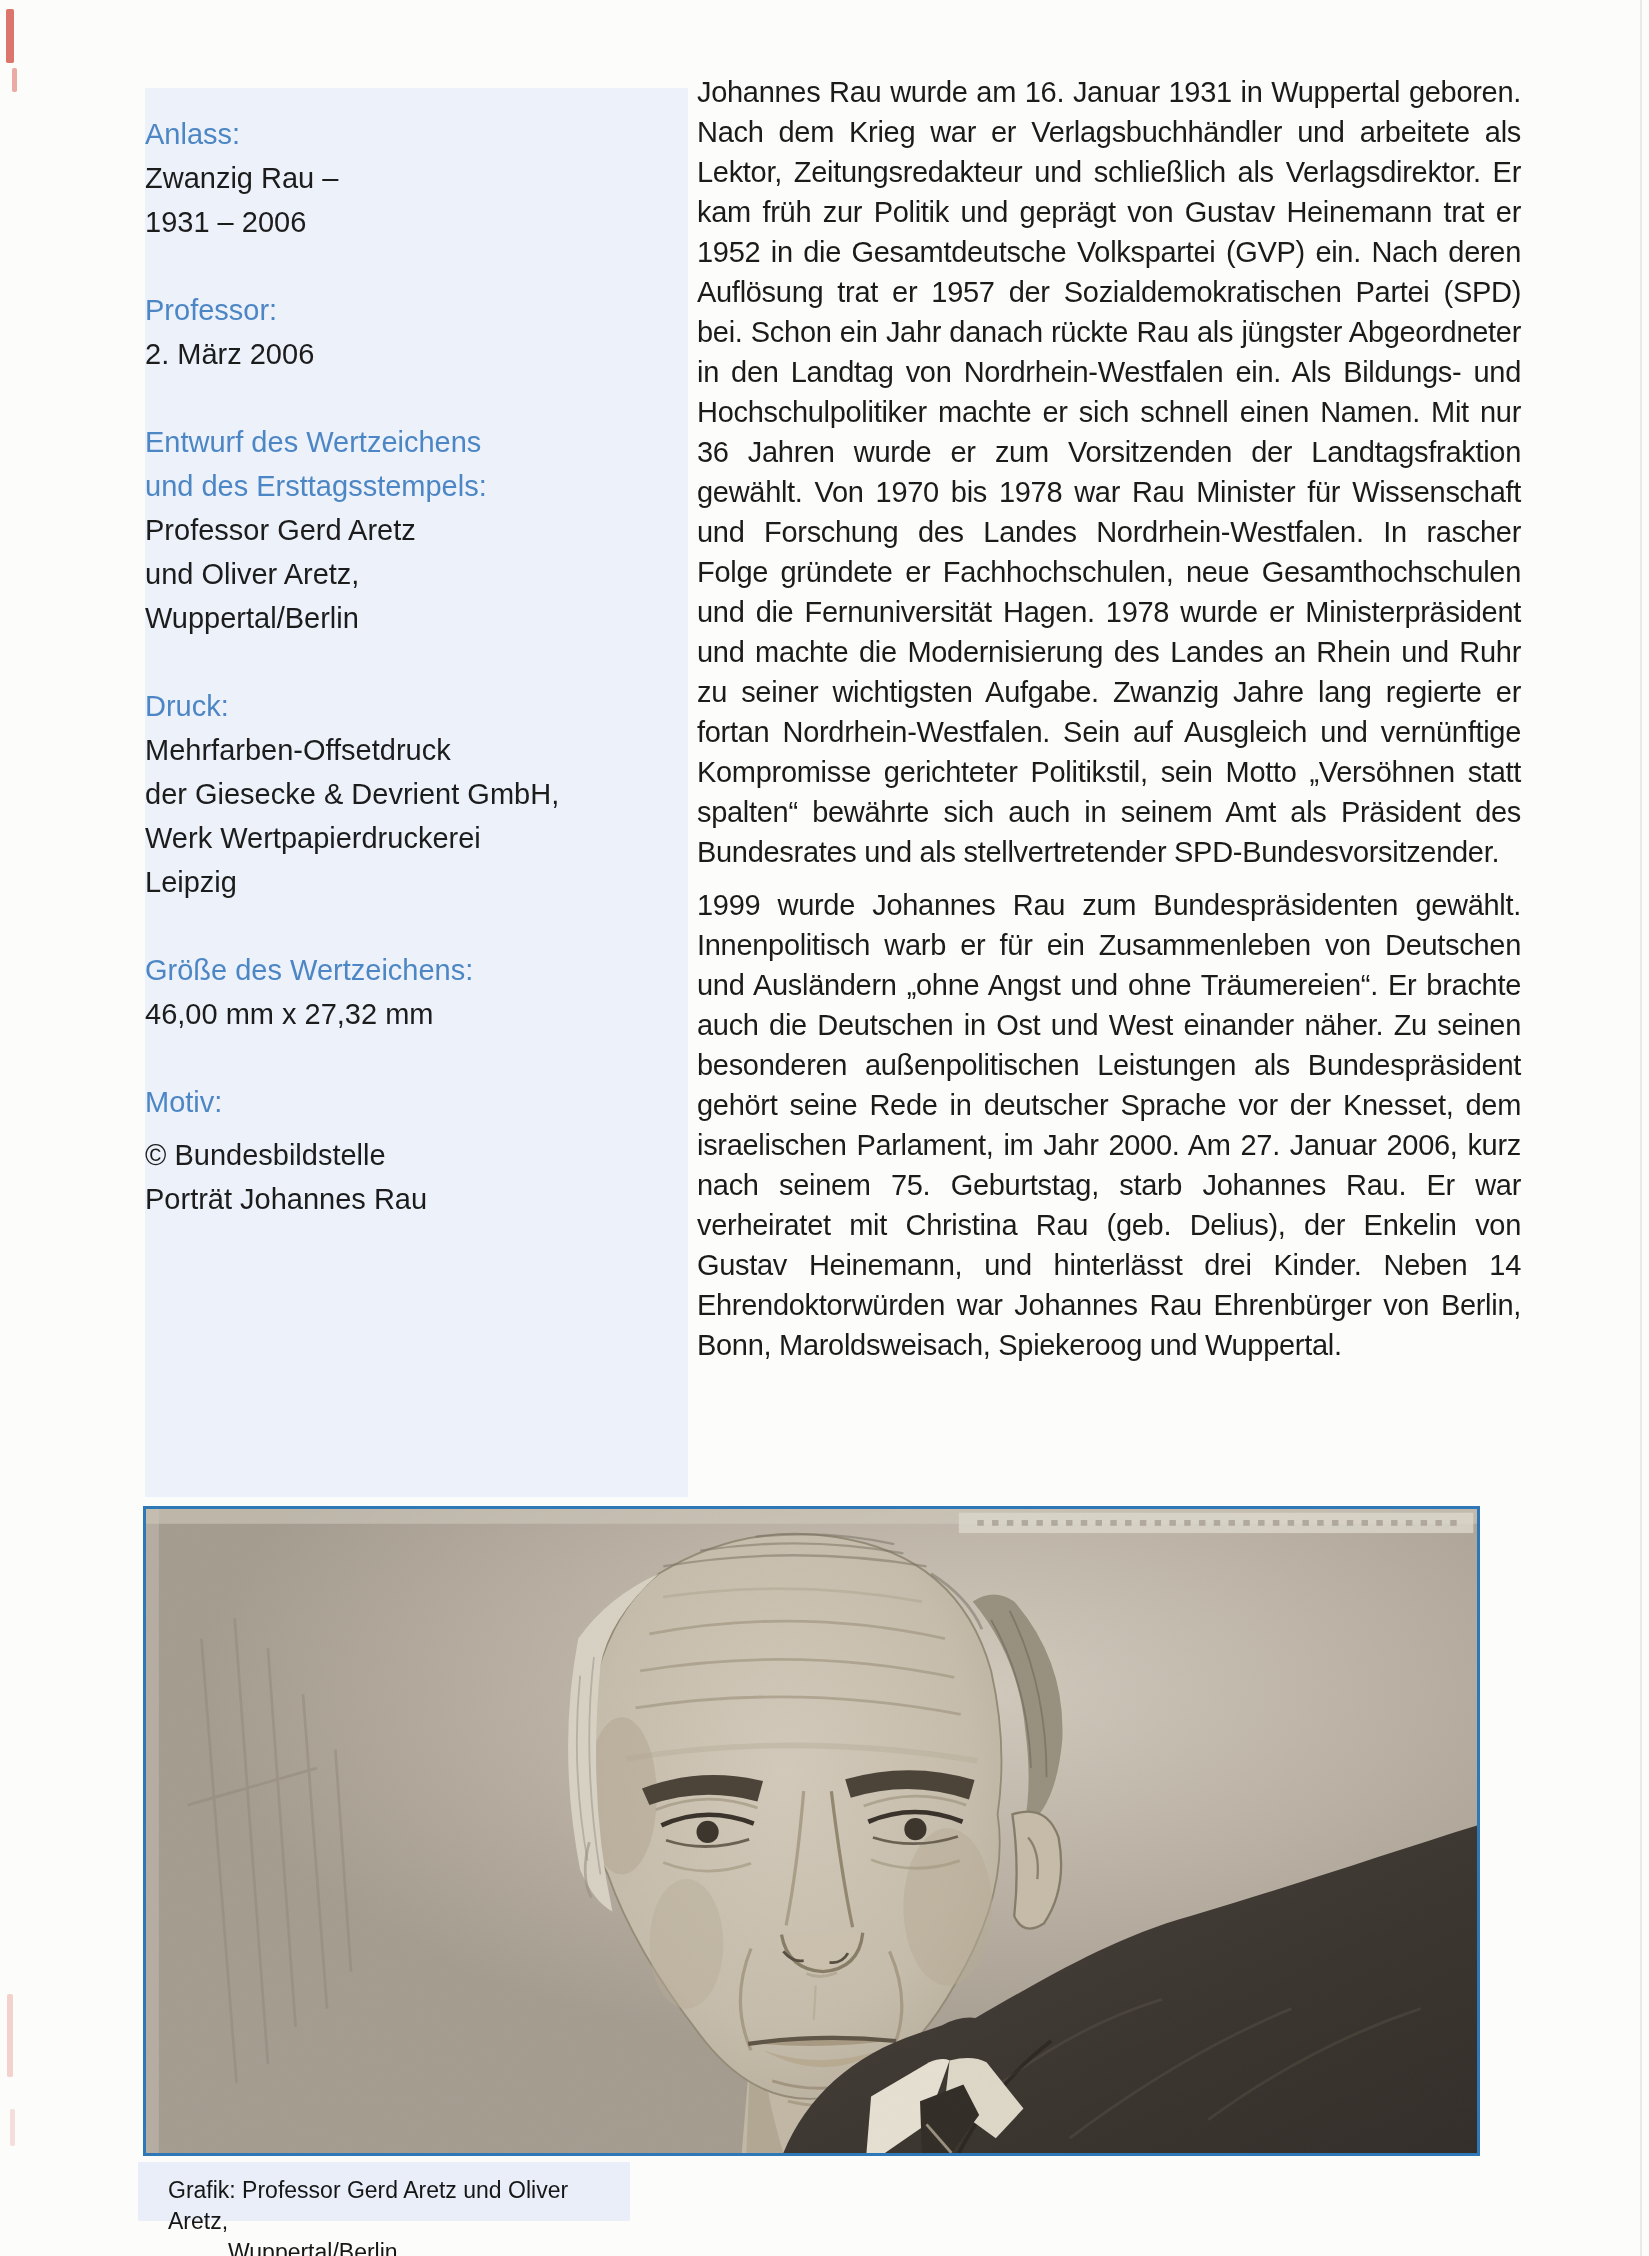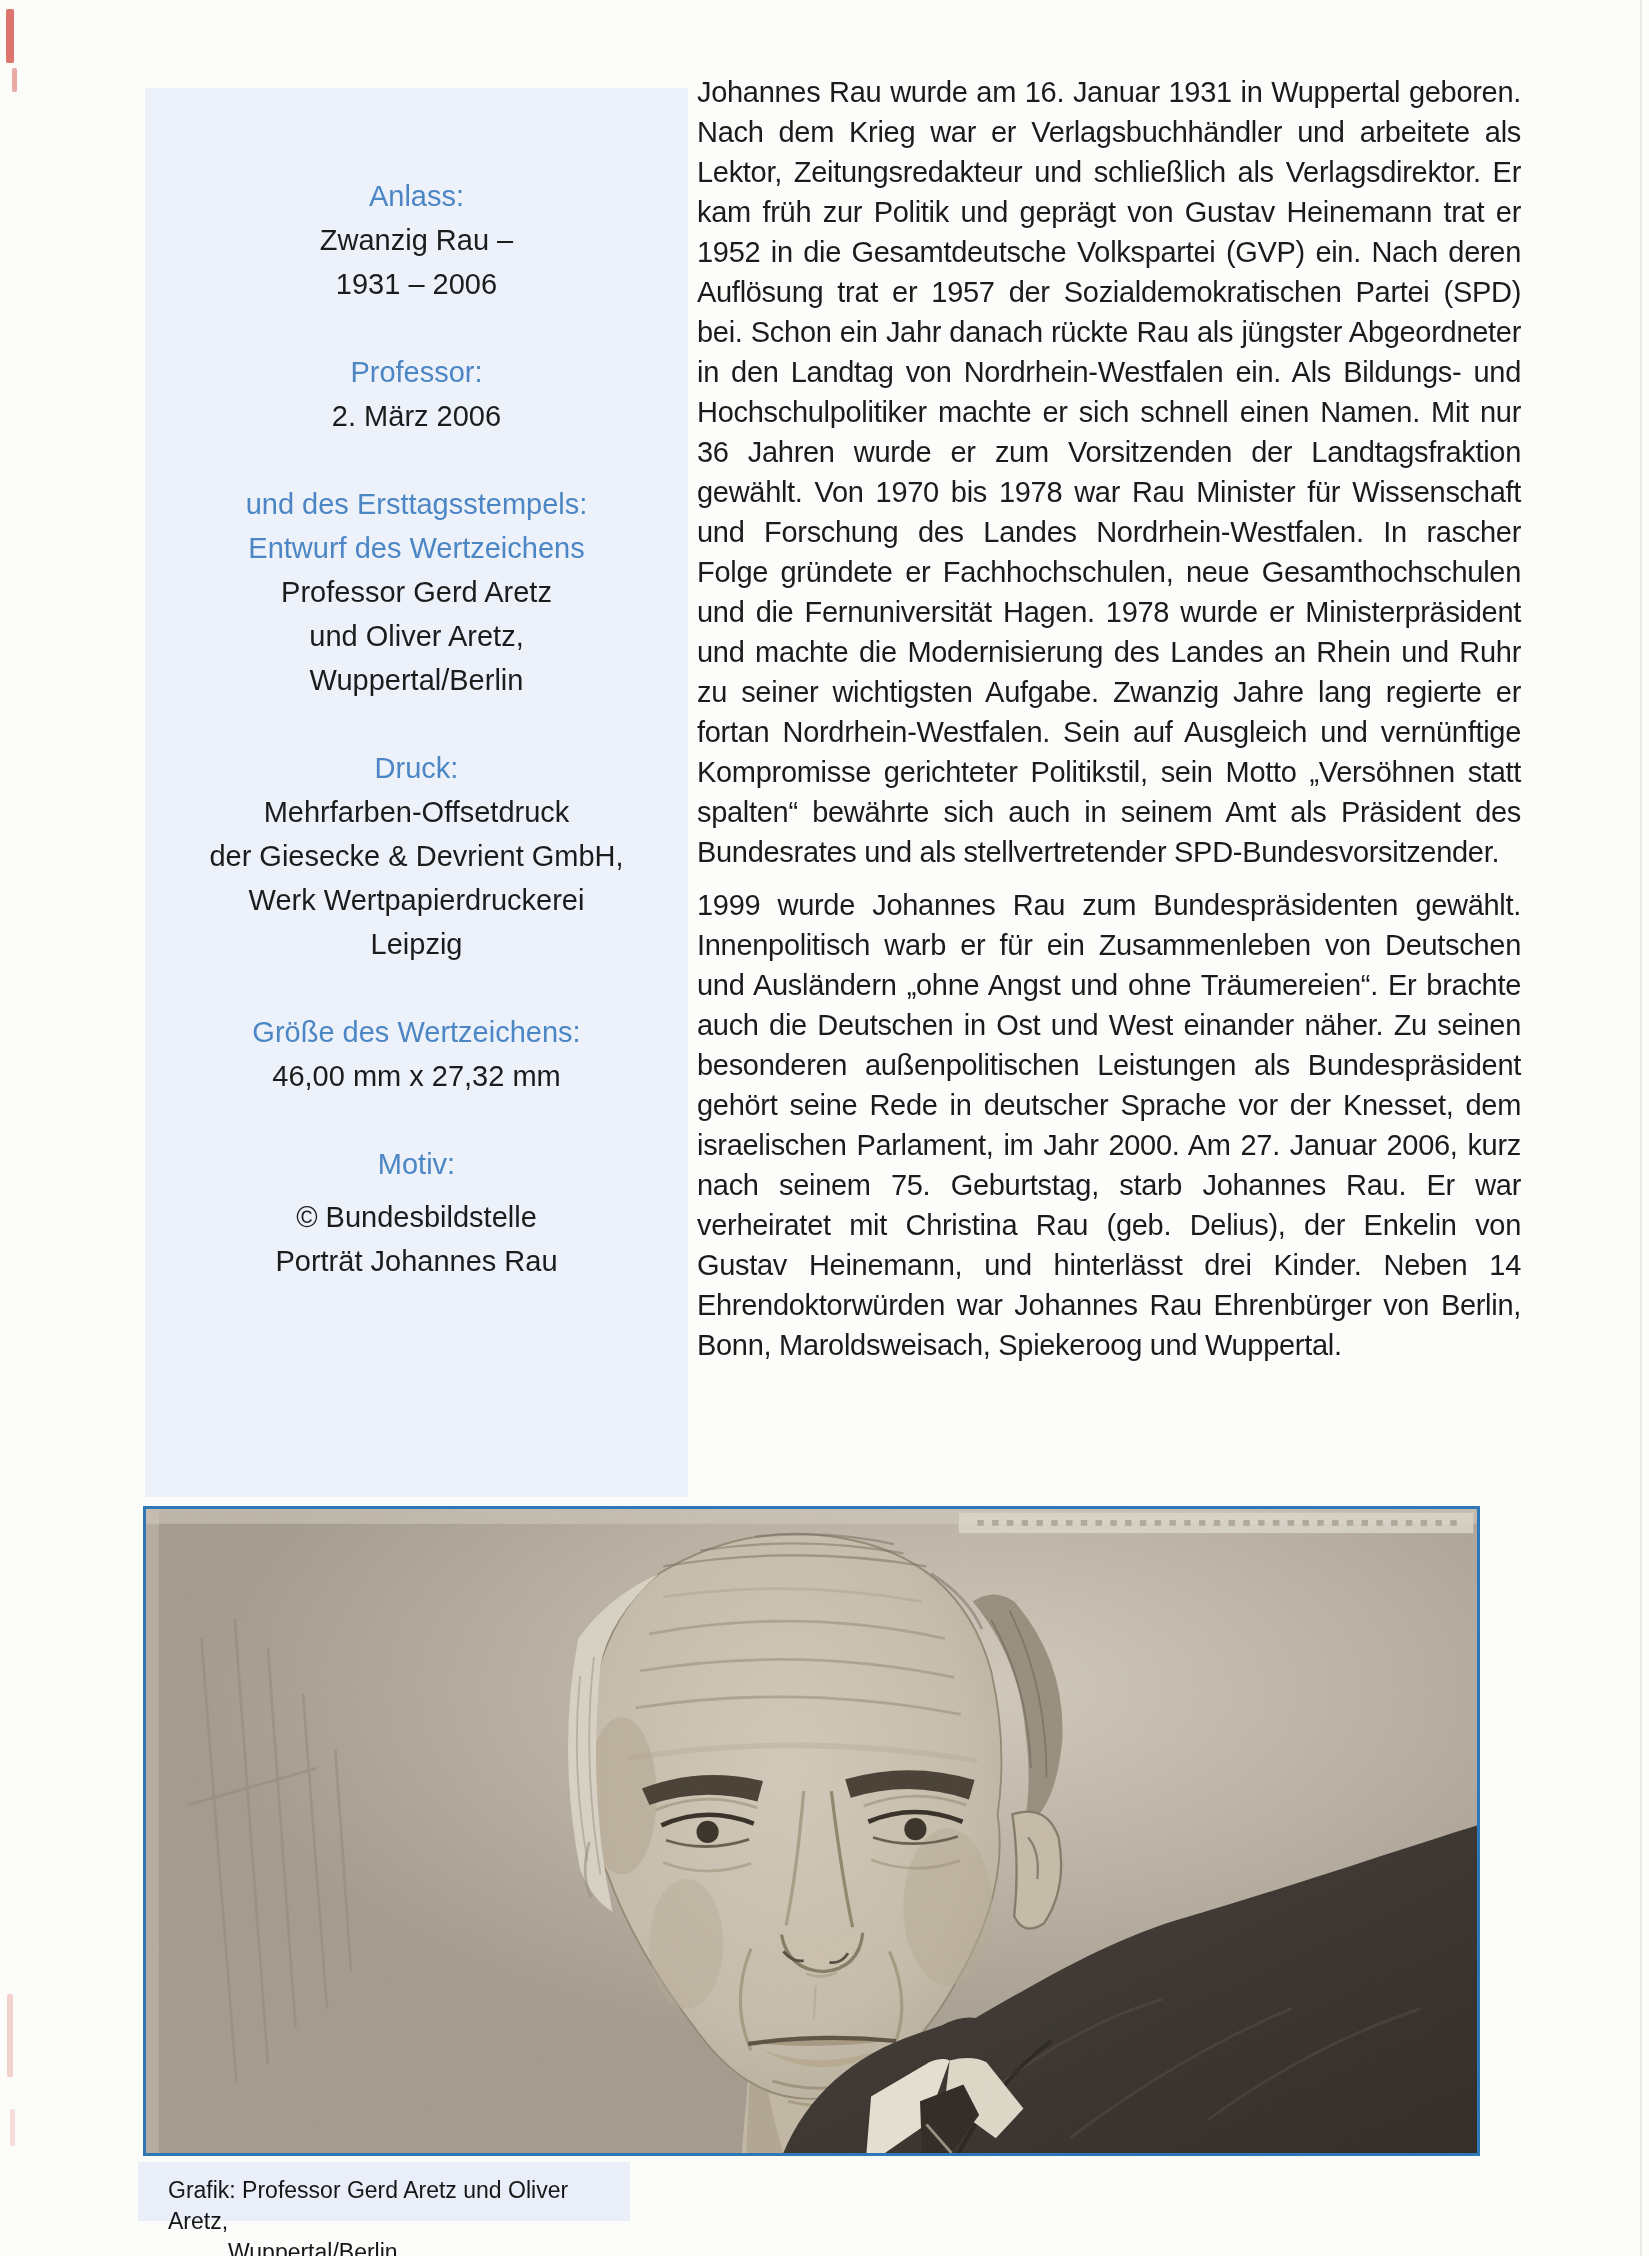--- a/index.html
+++ b/index.html
@@ -19,26 +19,26 @@
   .m3 { left: 7.4px;  top: 1994px; width: 5.5px;  height: 83px;  background: #e8a09a; opacity: .45; }
   .m4 { left: 10px; top: 2109px; width: 4.6px;  height: 37px;  background: #e8b0aa; opacity: .4; }
   .edge-crease { position: absolute; right: 7.4px; top: 0; width: 1.8px; height: 2257px; background: #ebe9e6; }
 
   
   .sidebar {
     position: absolute;
     left: 145px; top: 88px;
     width: 543px; height: 1409px;
     background: #ecf1fa;
-    text-align: center;
+    text-align: left;
     font-size: 29px;
     line-height: 44px;
     color: #1c1c1c;
     box-sizing: border-box;
-    padding-top: 86px;
+    padding-top: 24px;
   }
   .section { margin-top: 44px; }
   .section:first-child { margin-top: 0; }
   .section .h { color: #4c86c4; }
   .section .b { color: #1c1c1c; }
   .copyright-line { margin-top: 9.2px; }
 
   
   .article {
     position: absolute;
@@ -94,22 +94,22 @@
     <div class="section">
       <div class="h">Anlass:</div>
       <div class="b">Zwanzig Rau –</div>
       <div class="b">1931 – 2006</div>
     </div>
     <div class="section">
       <div class="h">Professor:</div>
       <div class="b">2. März 2006</div>
     </div>
     <div class="section">
+      <div class="h">Entwurf des Wertzeichens</div>
       <div class="h">und des Ersttagsstempels:</div>
-      <div class="h">Entwurf des Wertzeichens</div>
       <div class="b">Professor Gerd Aretz</div>
       <div class="b">und Oliver Aretz,</div>
       <div class="b">Wuppertal/Berlin</div>
     </div>
     <div class="section">
       <div class="h">Druck:</div>
       <div class="b">Mehrfarben-Offsetdruck</div>
       <div class="b">der Giesecke &amp; Devrient GmbH,</div>
       <div class="b">Werk Wertpapierdruckerei</div>
       <div class="b">Leipzig</div>

